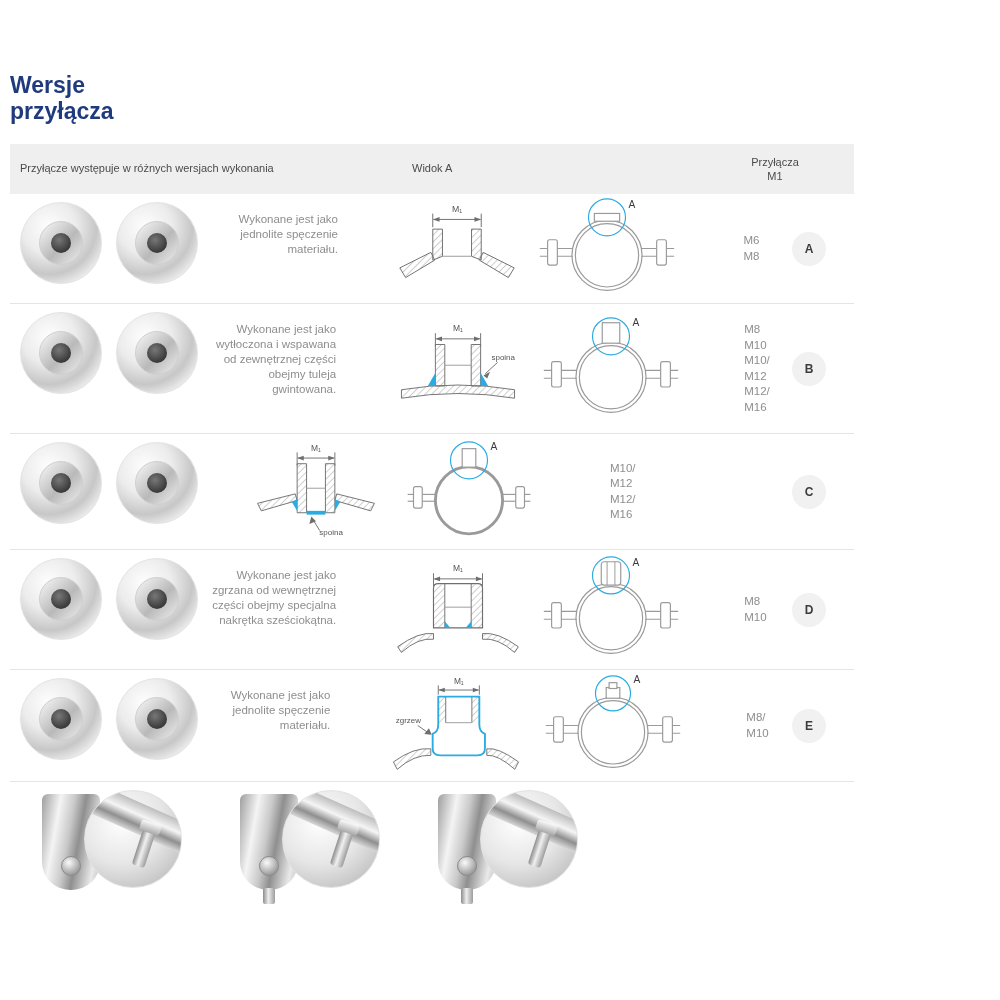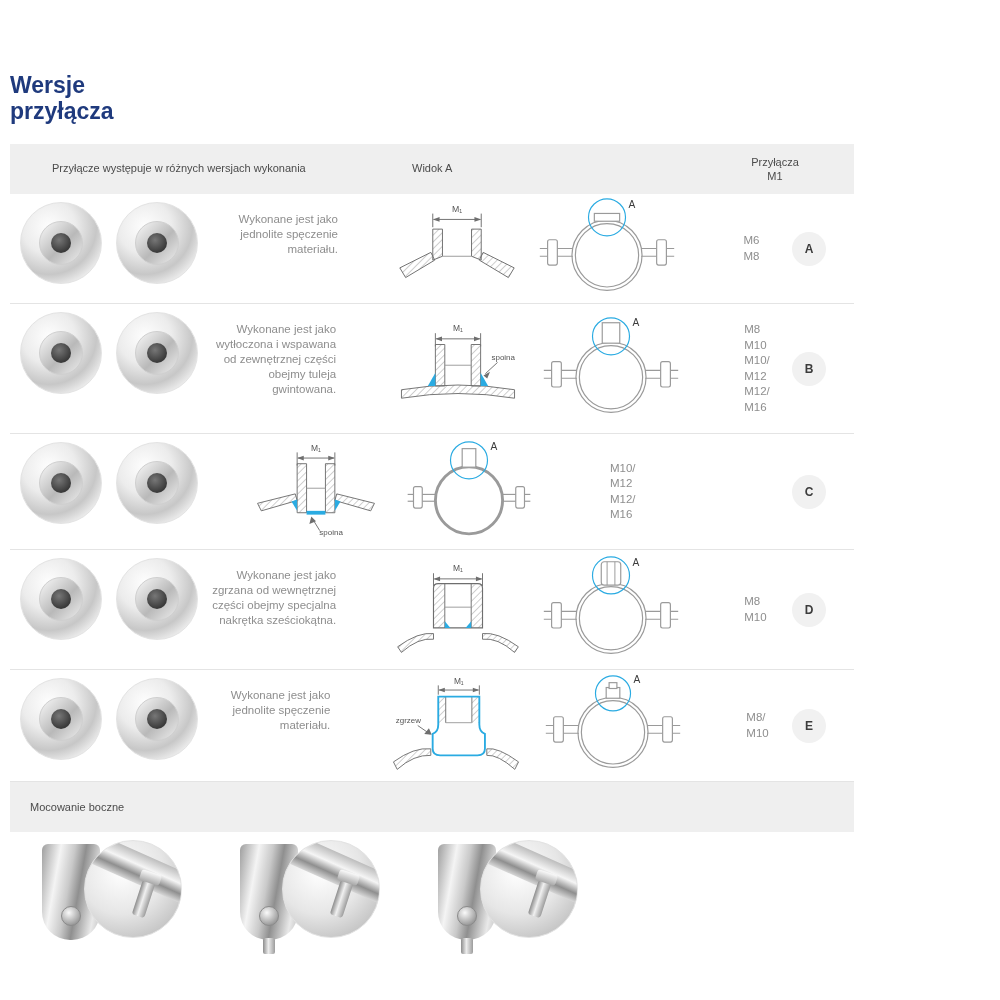--- a/index.html
+++ b/index.html
@@ -2,21 +2,21 @@
 <html><head>
 <meta charset="utf-8">
 <style>
   * { margin:0; padding:0; box-sizing:border-box; }
   body { background:#fff; font-family:"Liberation Sans", sans-serif; }
   .page { position:relative; width:864px; height:1000px; background:#fff; overflow:hidden; }
 
   .title { margin:72px 10px 0 10px; font-size:23px; line-height:26px; font-weight:bold; color:#1f3a7d; }
 
   .thead { position:relative; margin:20px 10px 0 10px; height:50px; background:#efefef; font-size:11px; color:#4b4b4b; }
-  .thead .h-desc { position:absolute; left:10px; top:18px;margin-left:32px; }
+  .thead .h-desc { position:absolute; left:10px; top:18px; }
   .thead .h-view { position:absolute; left:402px; top:18px; }
   .thead .h-thread { position:absolute; left:690px; top:11px; width:150px; text-align:center; line-height:14px; }
   .thead .h-version { position:absolute; left:860px; top:11px; width:120px; line-height:14px; }
 
   .rows { margin:0 10px; }
   .row { display:flex; align-items:center; border-bottom:1px solid #e4e4e4; }
   .row.r1 { height:110px; } .row.r2 { height:130px; } .row.r3 { height:116px; }
   .row.r4 { height:120px; } .row.r5 { height:112px; }
 
   .col-photos { width:190px; align-self:flex-start; padding:8px 0 0 10px; display:flex; gap:14px; }
@@ -356,23 +356,20 @@
       </div>
       <div class="col-threads">M8/
 M10</div>
       <div class="col-version">
           <div class="version-circle">E</div>
         </div>
     </div>
 
   </div>
 
-  <div class="section-bar">
-    <span>Mocowanie boczne</span>
-  </div>
 
   <div class="bottom-photos">
     <div class="pair">
       <div class="strap">
           <div class="strap-nut"></div>
         </div>
       <div class="detail">
           <div class="band"></div>
           <div class="bolt"></div>
         </div>

